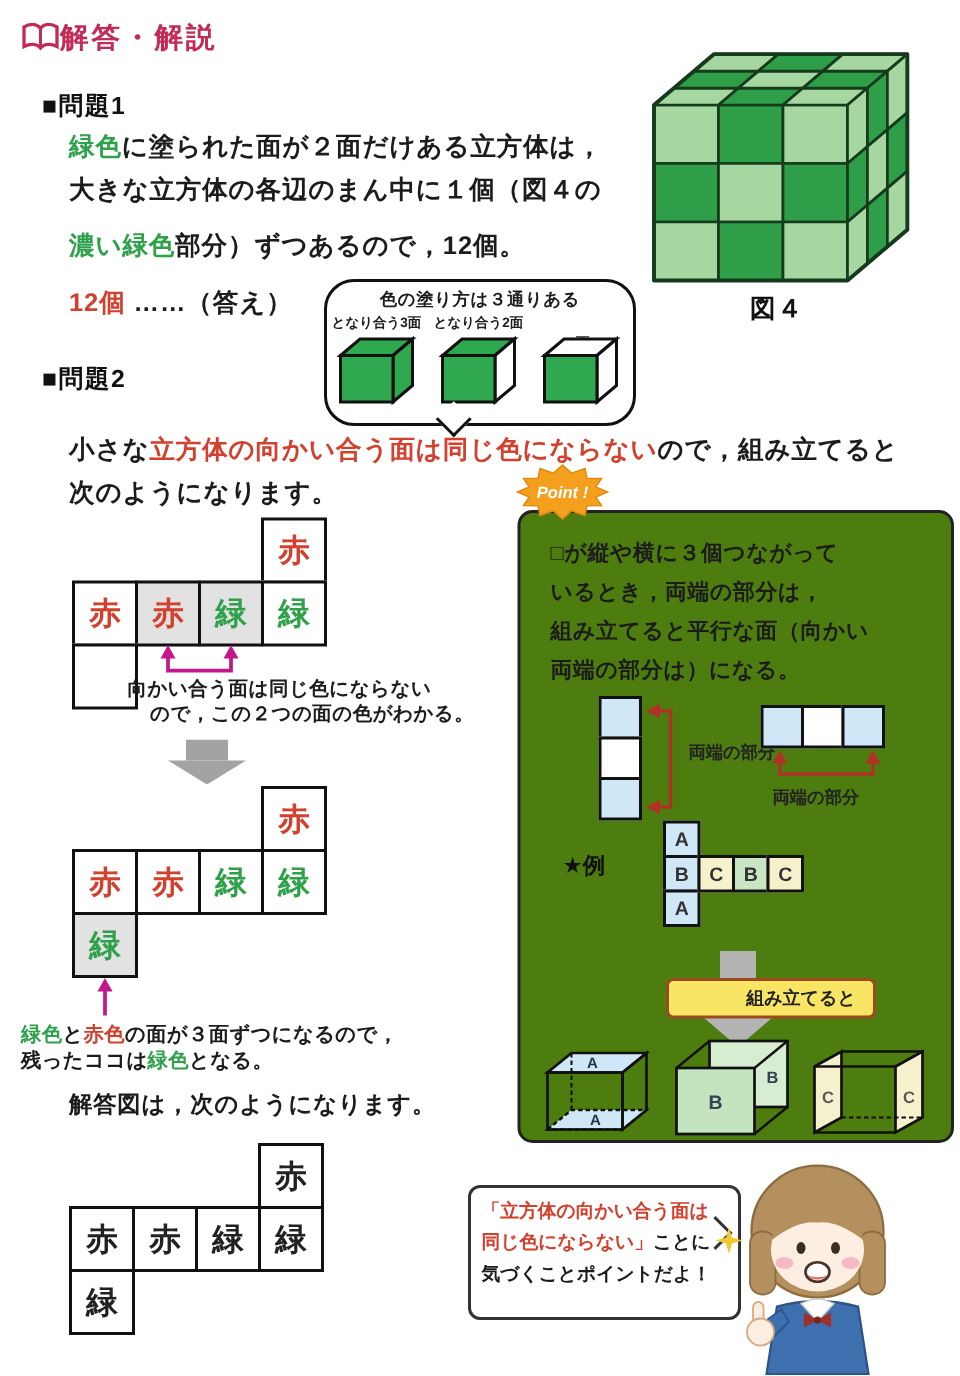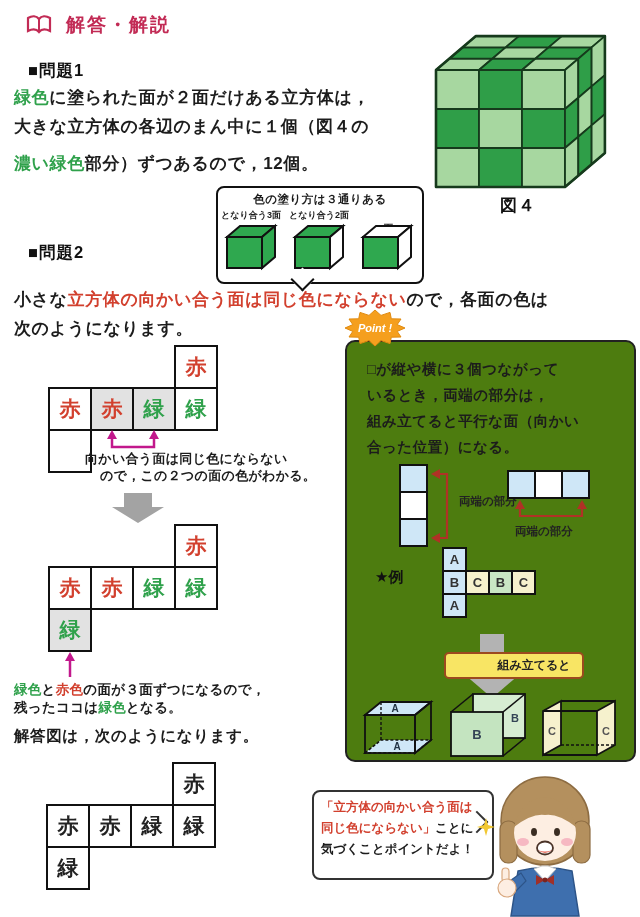--- a/index.html
+++ b/index.html
@@ -3,26 +3,26 @@
 <meta charset="utf-8">
 <style>
   html,body{margin:0;padding:0;background:#fff;}
   .page{position:relative;width:640px;height:917px;background:#fff;overflow:hidden;
         font-family:"Liberation Sans","DejaVu Sans",sans-serif;color:#1c1c1c;}
   .abs{position:absolute;}
   .nowrap{white-space:nowrap;}
   
   .app-title{font-size:19px;font-weight:bold;color:#c22b55;letter-spacing:2px;}
   .heading{font-size:16.5px;font-weight:bold;color:#111;letter-spacing:1px;}
-  .bodytext{font-size:17px;font-weight:600;color:#1c1c1c;letter-spacing:0.6px;}
+  .bodytext{font-size:17px;font-weight:600;color:#1c1c1c;letter-spacing:0.6px;margin-left:32px;}
   .tred{color:#d2402e;}
   .tgreen{color:#2fa14b;}
   .tblack{color:#222;}
   
-  .paintbox{width:204px;height:94px;border:2.5px solid #111;border-radius:8px;background:#fff;}
+  .paintbox{width:204px;height:94px;border:2.5px solid #111;border-radius:20px;background:#fff;}
   .paintbox-title{font-size:11.5px;font-weight:bold;text-align:center;letter-spacing:0.5px;}
   .paint-label{font-size:9px;font-weight:bold;text-align:center;letter-spacing:0;}
   .paint-tail{width:15px;height:15px;background:#fff;border-right:2.5px solid #111;border-bottom:2.5px solid #111;transform:rotate(45deg);}
   
   .net{position:absolute;width:172px;height:130px;}
   .ncell{position:absolute;width:44px;height:44px;border:2px solid #111;box-sizing:border-box;
          background:#fff;display:flex;align-items:center;justify-content:center;
          font-size:21px;font-weight:bold;}
   .shaded{background:#e2e2e2;}
   .c0{left:0;} .c1{left:42px;} .c2{left:84px;} .c3{left:126px;}
@@ -44,35 +44,39 @@
   .bubble{width:164px;height:76px;border:2.5px solid #333;border-radius:8px;background:#fff;
           padding:5px 7px;box-sizing:content-box;font-size:12.5px;font-weight:bold;line-height:21px;letter-spacing:0;}
   .bubble-tail{width:14px;height:14px;background:#fff;border-top:2.5px solid #333;border-right:2.5px solid #333;transform:rotate(45deg);}
   svg text{font-family:"Liberation Sans","DejaVu Sans",sans-serif;}
 </style>
 </head>
 <body>
 
 <div class="page">
 
-  <div class="abs" style="left:26px;top:12px;display:flex;align-items:center;gap:14px;text-align:center;">
+  <div class="abs" style="left:14px;top:12px;display:flex;align-items:center;gap:0;text-align:center;">
     <svg width="26" height="20" viewBox="0 0 26 20">
       <path d="M2,3 C6,0.5 10.5,0.5 13,4 C15.5,0.5 20,0.5 24,3 L24,16 C20,14 15.5,14 13,17 C10.5,14 6,14 2,16 Z" fill="none" stroke="#c22b55" stroke-width="2.2"></path>
       <line x1="13" y1="4" x2="13" y2="17" stroke="#c22b55" stroke-width="2"></line>
     </svg>
     <span class="app-title nowrap">解答・解説</span>
   </div>
 
   <div class="abs heading nowrap" style="left:28px;top:60px;">■問題1</div>
   <div class="abs bodytext nowrap" style="left:14px;top:86px;">
     <span class="tgreen">緑色</span><span>に塗られた面が２面だけある立方体は，</span>
   </div>
   <div class="abs bodytext nowrap" style="left:14px;top:115px;">大きな立方体の各辺のまん中に１個（図４の</div>
   <div class="abs bodytext nowrap" style="left:14px;top:152px;">
     <span class="tgreen">濃い緑色</span><span>部分）ずつあるので，12個。</span>
+  </div>
+  <div class="abs bodytext nowrap" style="left:14px;top:190px;">
+    <span class="tred">12個</span>
+    <span>……（答え）</span>
   </div>
 
   <div class="abs paintbox" style="left:216px;top:186px;">
     <div class="abs paintbox-title nowrap" style="left:0;right:0;top:4px;">色の塗り方は３通りある</div>
     <div class="abs paint-label nowrap" style="left:2px;top:21px;width:62px;">となり合う3面</div>
     <div class="abs paint-label nowrap" style="left:70px;top:21px;width:62px;">となり合う2面</div>
     <div class="abs paint-label nowrap" style="left:140px;top:34px;width:56px;">1面</div>
     <svg class="abs" style="left:6px;top:33px;" width="54" height="50" viewBox="0 0 54 50">
       <polygon points="3,16 16,5 51,5 38,16" fill="#2fa84f" stroke="#111" stroke-width="2"></polygon>
       <polygon points="38,16 51,5 51,36 38,47" fill="#2fa84f" stroke="#111" stroke-width="2"></polygon>
@@ -123,21 +127,21 @@
       <polygon points="163.6,17.4 176.9,6.1 176.9,45.1 163.6,56.4" fill="#a7d7a0"></polygon>
         <polygon points="163.6,56.4 176.9,45.1 176.9,84.1 163.6,95.4" fill="#2f9e48"></polygon>
         <polygon points="163.6,95.4 176.9,84.1 176.9,123.1 163.6,134.4" fill="#a7d7a0"></polygon>
       <polygon points="8,40 47.9,6.1 176.9,6.1 176.9,123.1 137,157 8,157" fill="none" stroke-width="2.6"></polygon>
     </g>
   </svg>
   <div class="abs heading nowrap" style="left:500px;top:194px;font-size:17px;">図４</div>
 
   <div class="abs heading nowrap" style="left:28px;top:242px;">■問題2</div>
   <div class="abs bodytext nowrap" style="left:14px;top:288px;">
-    <span>小さな</span><span class="tred">立方体の向かい合う面は同じ色にならない</span><span>ので，各面の色は</span>
+    <span>小さな</span><span class="tred">立方体の向かい合う面は同じ色にならない</span><span>ので，組み立てると</span>
   </div>
   <div class="abs bodytext nowrap" style="left:14px;top:317px;">次のようになります。</div>
 
   <div class="net" style="left:48px;top:345px;">
     <div class="ncell c3 r0 tred">赤</div>
     <div class="ncell c0 r1 tred">赤</div>
     <div class="ncell c1 r1 tred shaded">赤</div>
     <div class="ncell c2 r1 tgreen shaded">緑</div>
     <div class="ncell c3 r1 tgreen">緑</div>
     <div class="ncell c0 r2"></div>
@@ -181,21 +185,21 @@
     <div class="ncell c1 r1 tblack">赤</div>
     <div class="ncell c2 r1 tblack">緑</div>
     <div class="ncell c3 r1 tblack">緑</div>
     <div class="ncell c0 r2 tblack">緑</div>
   </div>
 
   <div class="abs pointbox" style="left:345px;top:340px;">
     <div class="abs pb-text nowrap" style="left:20px;top:14px;">□が縦や横に３個つながって</div>
     <div class="abs pb-text nowrap" style="left:20px;top:40px;text-align:center;">いるとき，両端の部分は，</div>
     <div class="abs pb-text nowrap" style="left:20px;top:66px;">組み立てると平行な面（向かい</div>
-    <div class="abs pb-text nowrap" style="left:20px;top:92px;">合った位置）になる。</div>
+    <div class="abs pb-text nowrap" style="left:20px;top:92px;">両端の部分は）になる。</div>
 
     <div class="abs" style="left:52px;top:122px;width:31px;height:85px;">
       <div class="pcell cell-blue" style="left:0;top:0;"></div>
       <div class="pcell" style="left:0;top:27px;"></div>
       <div class="pcell cell-blue" style="left:0;top:54px;"></div>
     </div>
     <svg class="abs" style="left:84px;top:124px;" width="22" height="80" viewBox="0 0 22 80">
       <path d="M6,8 H16 V72 H6" fill="none" stroke="#b03226" stroke-width="2.2"></path>
       <polygon points="9,3 9,13 0,8" fill="#b03226"></polygon>
       <polygon points="9,67 9,77 0,72" fill="#b03226"></polygon>

